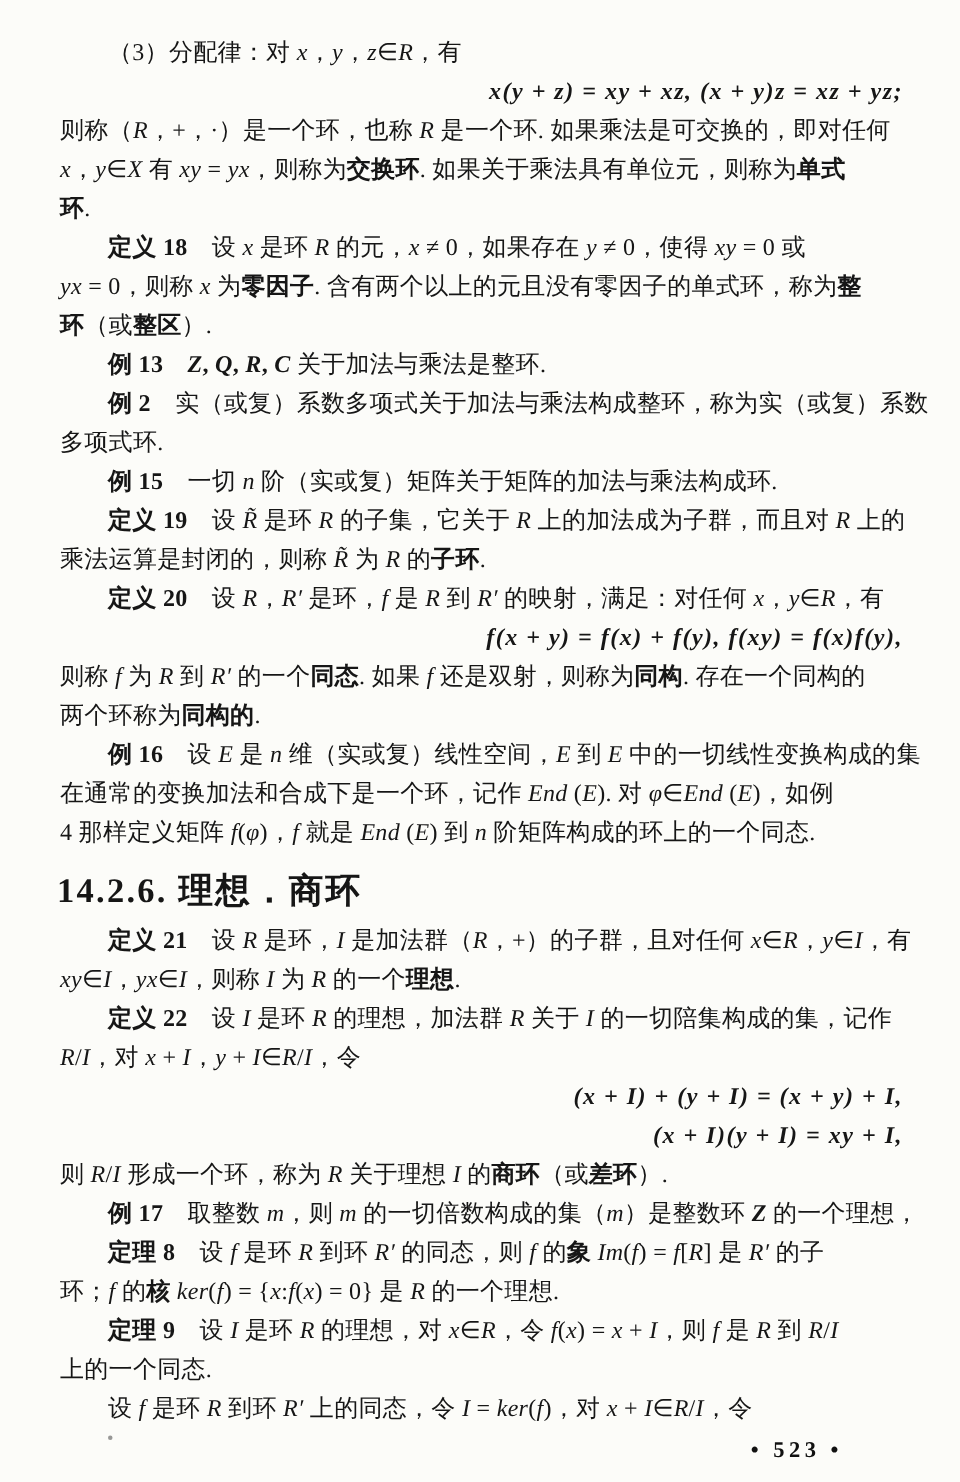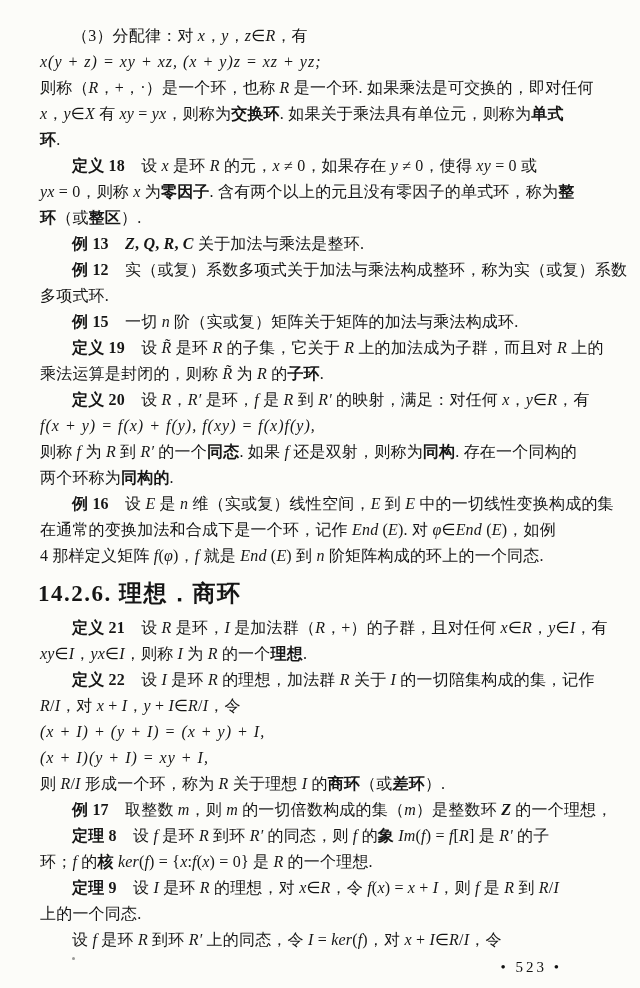--- a/index.html
+++ b/index.html
@@ -22,40 +22,40 @@
     padding: 23px 38px 0 40px;
   }
   .line {
     font-size: 16px;
     line-height: 26px;
     white-space: nowrap;
     letter-spacing: 0.2px;
   }
   .line.indent { text-indent: 32px; }
   .line.formula {
-    text-align: left;
+    text-align: right;
     font-style: italic;
-    font-weight: normal;
+    font-weight: bold;
     letter-spacing: 1px;
   }
   .line.heading {
     font-size: 23px;
     font-weight: bold;
     line-height: 30px;
     margin: 10px 0 6px -2px;
     letter-spacing: 1.5px;
   }
   .seg.b { font-weight: bold; text-align: center; }
   .line i { font-style: italic; }
   .pagenum {
     position: absolute;
     right: 78px;
     bottom: 12px;
     font-size: 15px;
-    font-weight: normal;
+    font-weight: bold;
     letter-spacing: 3px;
     color: #111;
   }
   
   .speckle {
     position: absolute;
     left: 72px;
     bottom: 28px;
     width: 3px;
     height: 3px;
@@ -71,21 +71,21 @@
   <div class="content">
       <div class="line indent"><span class="seg">（3）分配律：对 <i>x</i>，<i>y</i>，<i>z</i>∈<i>R</i>，有</span></div>
       <div class="line formula"><span class="seg"><i>x</i>(<i>y</i> + <i>z</i>) = <i>xy</i> + <i>xz</i>,  (<i>x</i> + <i>y</i>)<i>z</i> = <i>xz</i> + <i>yz</i>;</span></div>
       <div class="line flush"><span class="seg">则称（<i>R</i>，+，·）是一个环，也称 <i>R</i> 是一个环. 如果乘法是可交换的，即对任何</span></div>
       <div class="line flush"><span class="seg"><i>x</i>，<i>y</i>∈<i>X</i> 有 <i>xy</i> = <i>yx</i>，则称为</span><span class="seg b">交换环</span><span class="seg">. 如果关于乘法具有单位元，则称为</span><span class="seg b">单式</span></div>
       <div class="line flush"><span class="seg b">环</span><span class="seg">.</span></div>
       <div class="line indent"><span class="seg b">定义 18</span><span class="seg">　设 <i>x</i> 是环 <i>R</i> 的元，<i>x</i> ≠ 0，如果存在 <i>y</i> ≠ 0，使得 <i>xy</i> = 0 或</span></div>
       <div class="line flush"><span class="seg"><i>yx</i> = 0，则称 <i>x</i> 为</span><span class="seg b">零因子</span><span class="seg">. 含有两个以上的元且没有零因子的单式环，称为</span><span class="seg b">整</span></div>
       <div class="line flush"><span class="seg b">环</span><span class="seg">（或</span><span class="seg b">整区</span><span class="seg">）.</span></div>
       <div class="line indent"><span class="seg b">例 13</span><span class="seg">　</span><span class="seg b"><i>Z</i>, <i>Q</i>, <i>R</i>, <i>C</i></span><span class="seg"> 关于加法与乘法是整环.</span></div>
-      <div class="line indent"><span class="seg b">例 12</span><span class="seg">　实（或复）系数多项式关于加法与乘法构成整环，称为实（或复）系数</span></div>
+      <div class="line indent"><span class="seg b">例 2</span><span class="seg">　实（或复）系数多项式关于加法与乘法构成整环，称为实（或复）系数</span></div>
       <div class="line flush"><span class="seg">多项式环.</span></div>
       <div class="line indent"><span class="seg b">例 15</span><span class="seg">　一切 <i>n</i> 阶（实或复）矩阵关于矩阵的加法与乘法构成环.</span></div>
       <div class="line indent"><span class="seg b">定义 19</span><span class="seg">　设 <i>R̃</i> 是环 <i>R</i> 的子集，它关于 <i>R</i> 上的加法成为子群，而且对 <i>R</i> 上的</span></div>
       <div class="line flush"><span class="seg">乘法运算是封闭的，则称 <i>R̃</i> 为 <i>R</i> 的</span><span class="seg b">子环</span><span class="seg">.</span></div>
       <div class="line indent"><span class="seg b">定义 20</span><span class="seg">　设 <i>R</i>，<i>R′</i> 是环，<i>f</i> 是 <i>R</i> 到 <i>R′</i> 的映射，满足：对任何 <i>x</i>，<i>y</i>∈<i>R</i>，有</span></div>
       <div class="line formula"><span class="seg"><i>f</i>(<i>x</i> + <i>y</i>) = <i>f</i>(<i>x</i>) + <i>f</i>(<i>y</i>),  <i>f</i>(<i>xy</i>) = <i>f</i>(<i>x</i>)<i>f</i>(<i>y</i>),</span></div>
       <div class="line flush"><span class="seg">则称 <i>f</i> 为 <i>R</i> 到 <i>R′</i> 的一个</span><span class="seg b">同态</span><span class="seg">. 如果 <i>f</i> 还是双射，则称为</span><span class="seg b">同构</span><span class="seg">. 存在一个同构的</span></div>
       <div class="line flush"><span class="seg">两个环称为</span><span class="seg b">同构的</span><span class="seg">.</span></div>
       <div class="line indent"><span class="seg b">例 16</span><span class="seg">　设 <i>E</i> 是 <i>n</i> 维（实或复）线性空间，<i>E</i> 到 <i>E</i> 中的一切线性变换构成的集</span></div>
       <div class="line flush"><span class="seg">在通常的变换加法和合成下是一个环，记作 <i>End</i> (<i>E</i>). 对 <i>φ</i>∈<i>End</i> (<i>E</i>)，如例</span></div>

